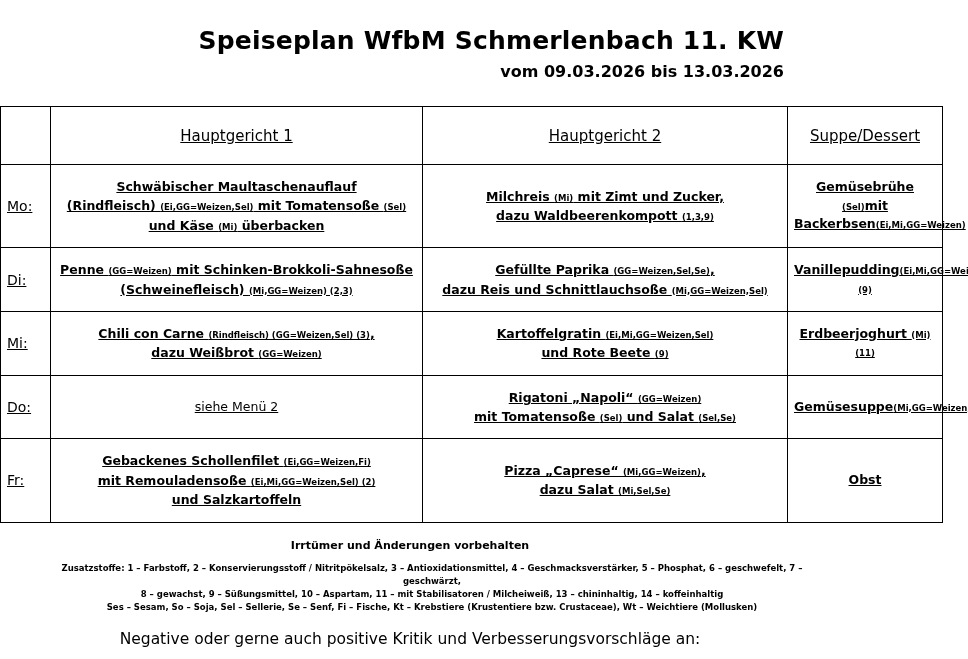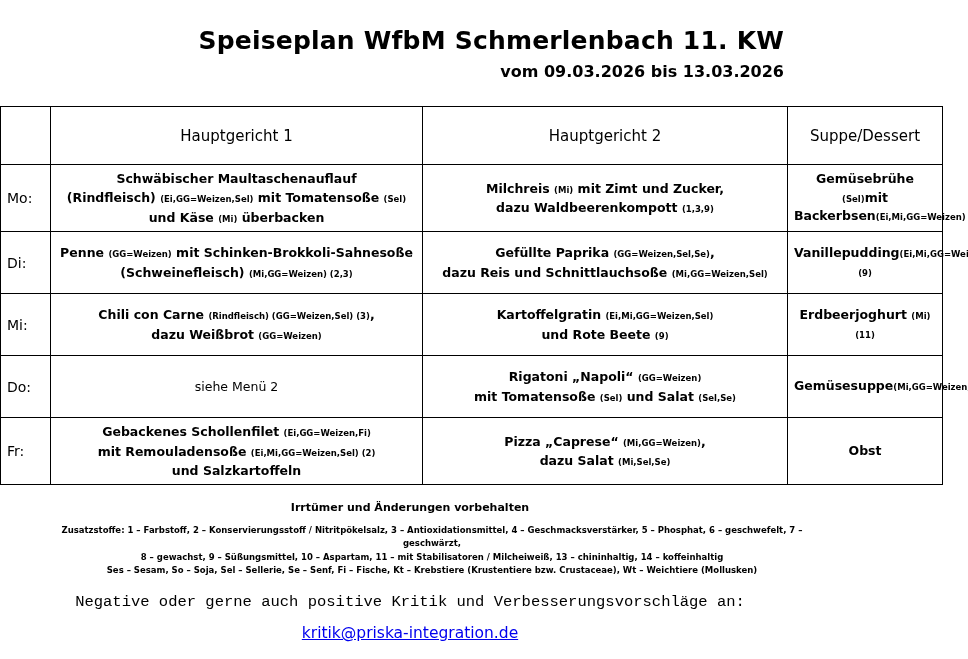--- a/index.html
+++ b/index.html
@@ -39,22 +39,23 @@
   }
   table.plan {
     border-collapse: collapse;
     width: 942px;
     margin: 25px auto 0 auto;
     table-layout: fixed;
   }
   table.plan td, table.plan th {
     border: 1px solid #000000;
     vertical-align: middle;
-    padding: 4px 6px;
+    padding: 12px 6px;
     box-sizing: border-box;
+    text-decoration: underline;
   }
   .col-day { width: 50px; }
   .col-h1 { width: 372px; }
   .col-h2 { width: 365px; }
   .col-soup { width: 155px; }
 
   thead td {
     height: 58px;
     text-align: center;
     font-size: 15px;
@@ -107,21 +108,20 @@
     line-height: 1.55;
     padding-left: 44px;
   }
   .footer {
     margin-top: 14px;
     text-align: center;
   }
   .footer-text {
     font-size: 15.5px;
     line-height: 1.5;
-    font-family: Liberation Mono, monospace;
   }
   .footer-mail {
     font-size: 15.5px;
     text-decoration: underline;
     display: inline-block;
     margin-top: 10px;
   }
 </style>
 </head>
 <body>

